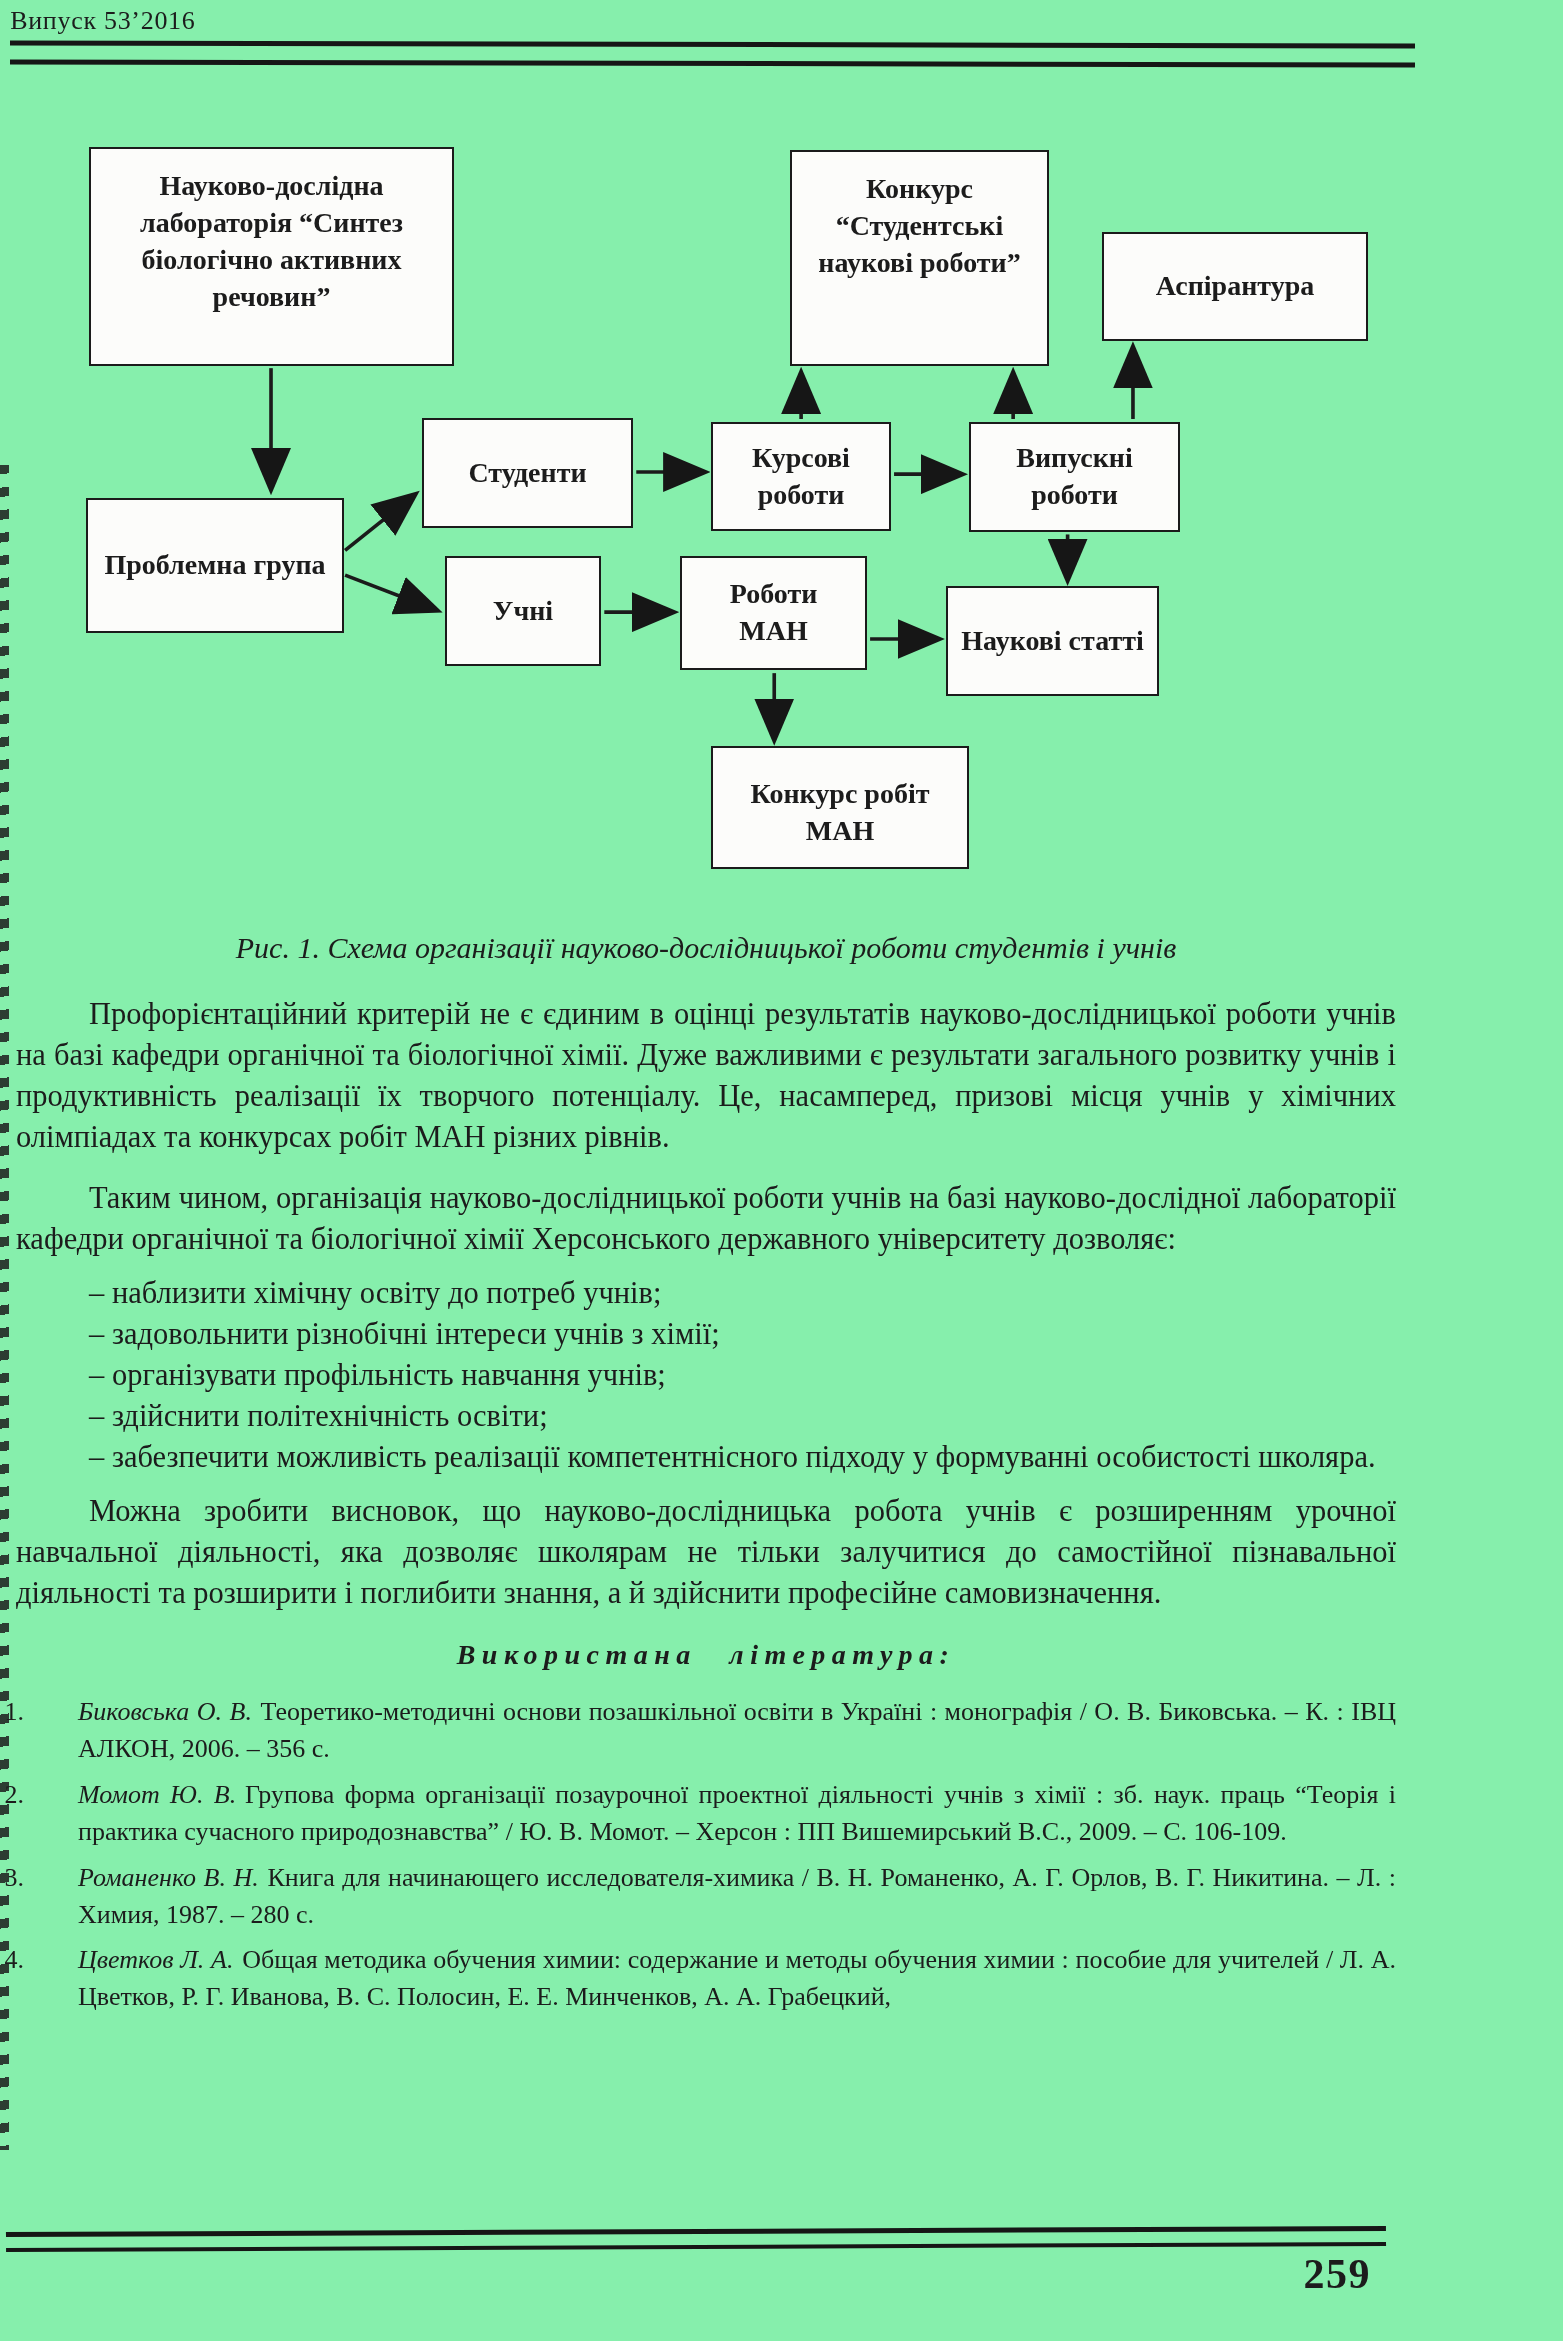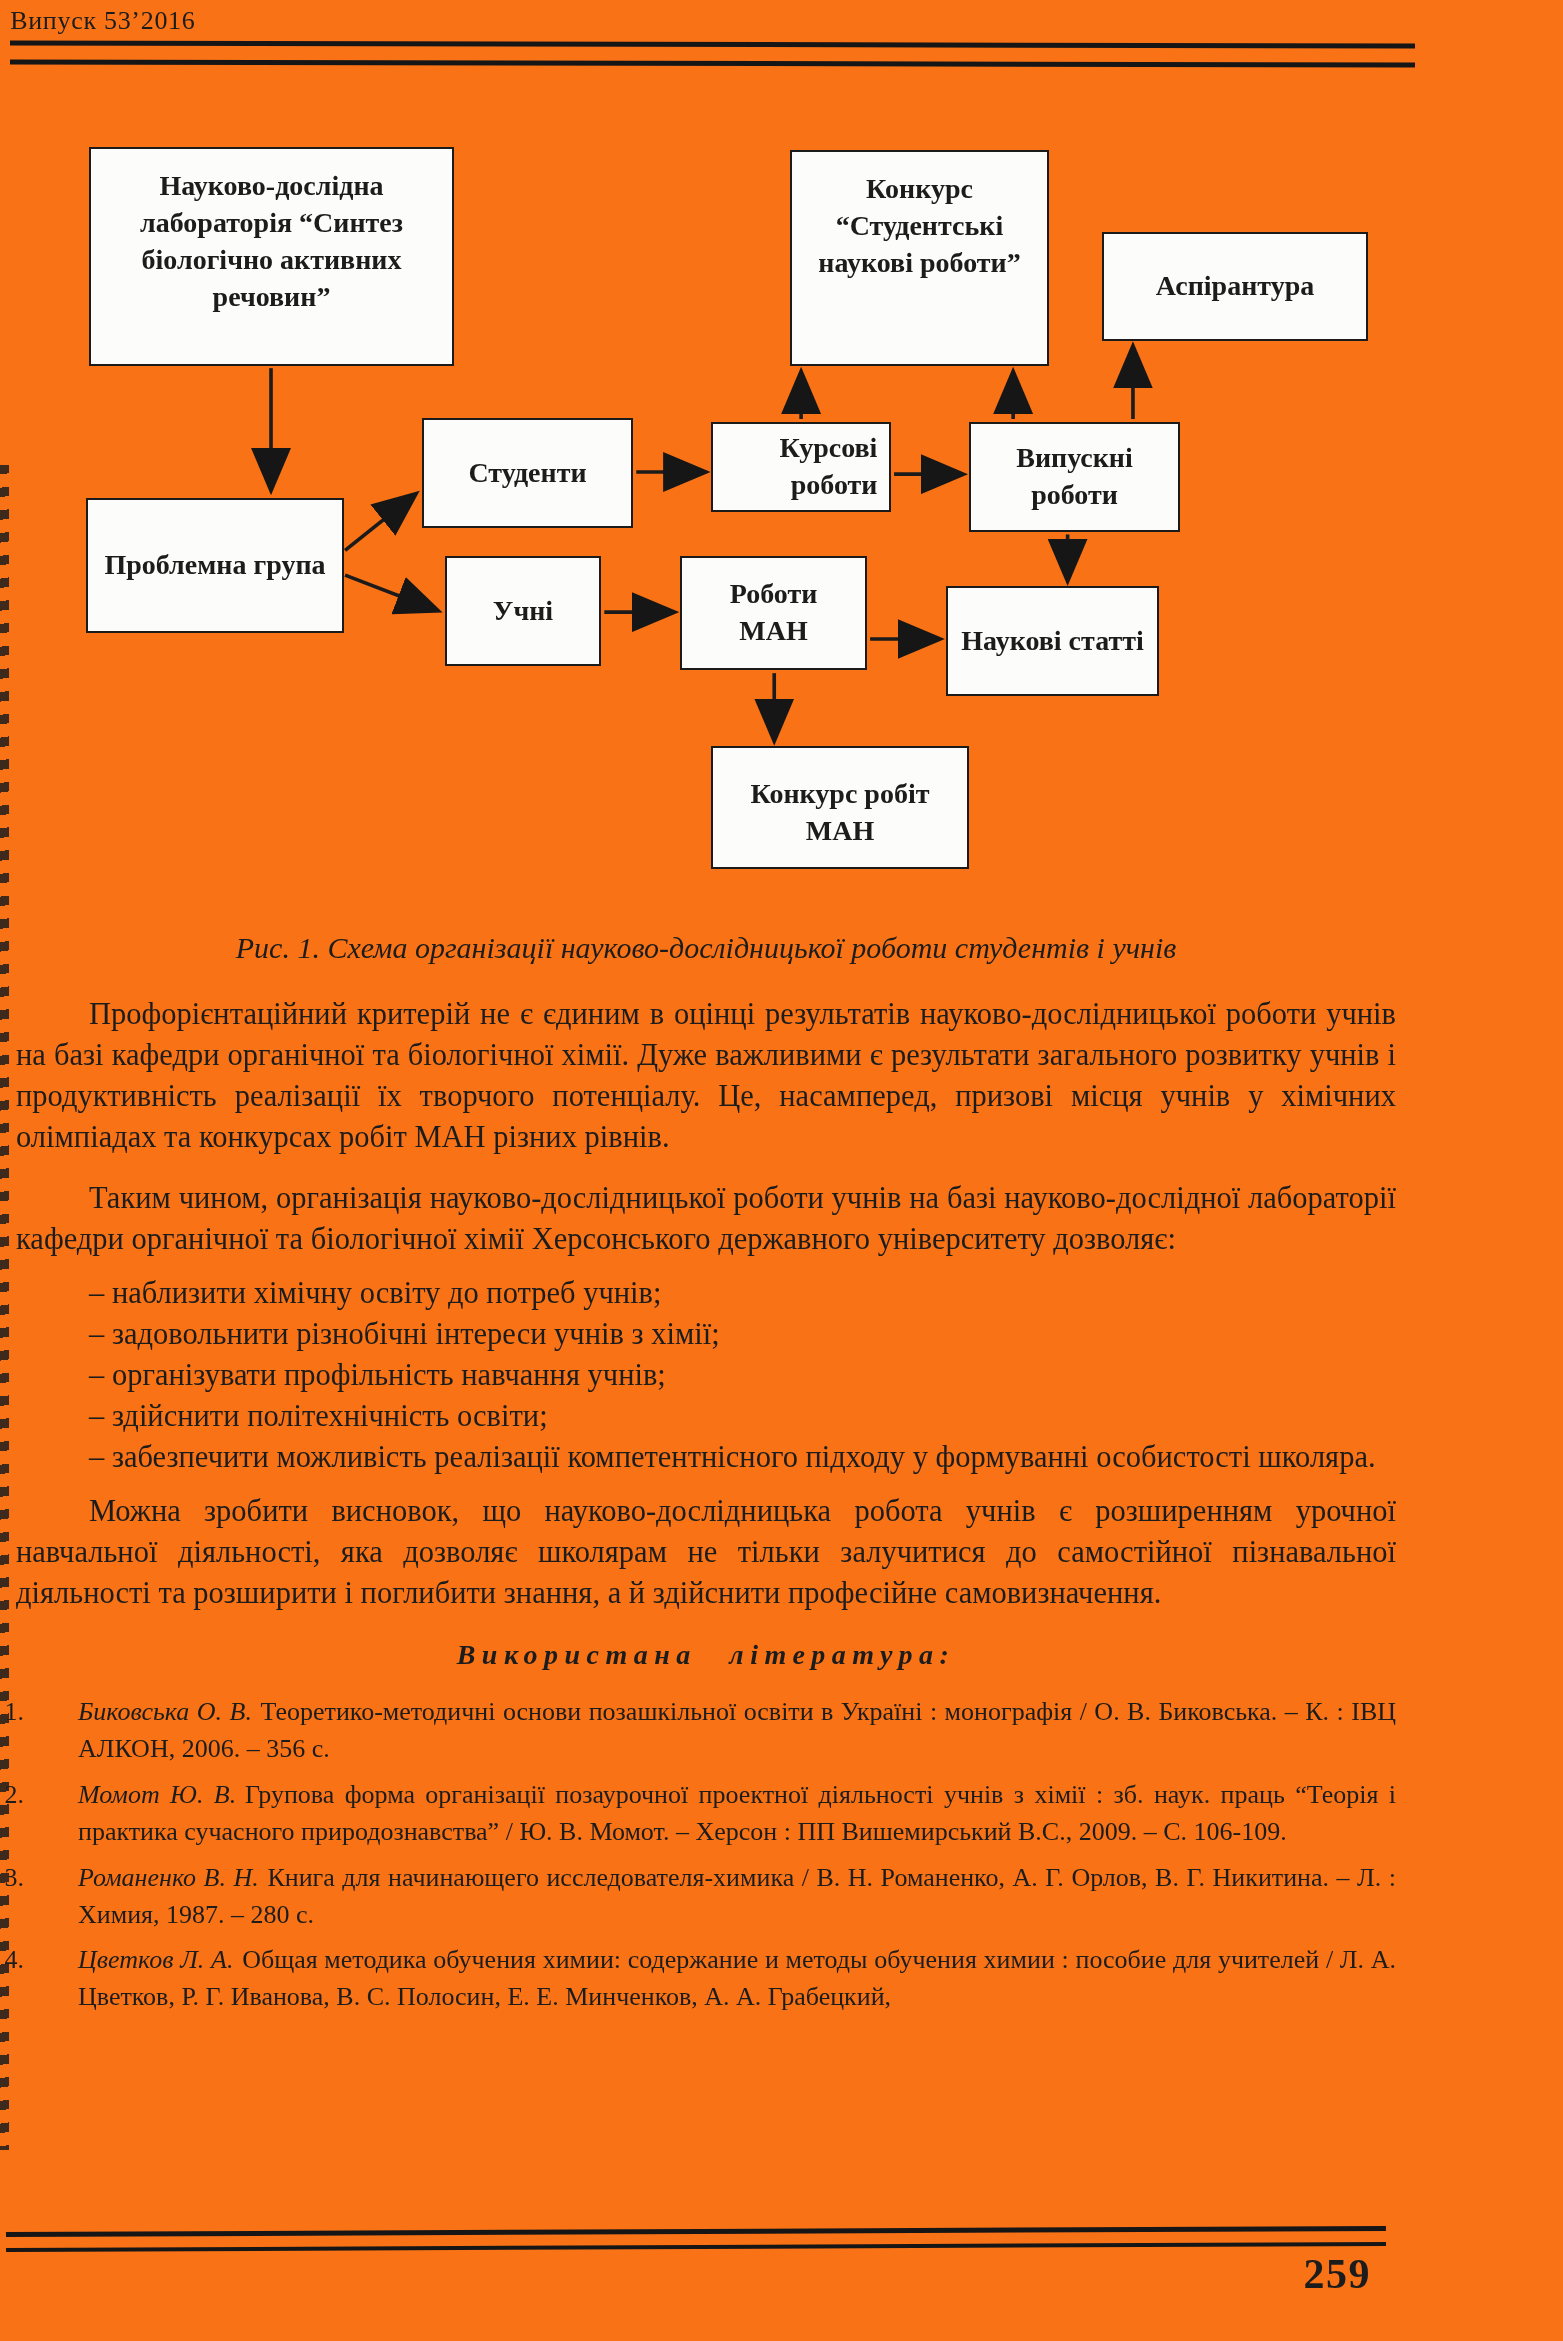--- a/index.html
+++ b/index.html
@@ -1,19 +1,19 @@
 <!DOCTYPE html>
 <html style="font-size:11.6px"><head>
 <meta charset="utf-8">
 <style>
   html,body{margin:0;padding:0;background:#e8e8e8;}
   .page{
     position:relative;
     width:1563px;height:2342px;
-    background:#f97316;
+    background:#86efac;
     font-family:"Liberation Serif","DejaVu Serif",serif;
     color:#1c1c1c;
     overflow:hidden;
   }
   
   .hdr{position:absolute;left:10.2px;top:4.4px;width:1392px;height:33px;}
   .hdr-issue{position:absolute;left:0;top:1.5px;font-size:26px;letter-spacing:0.7px;}
   .hdr-series{position:absolute;right:29px;top:0;font-size:26px;font-style:italic;font-weight:bold;}
   .hdr-rule{position:absolute;left:0;top:38px;width:1405px;height:14px;
     border-top:5.8px solid #161616;border-bottom:5.1px solid #161616;transform:rotate(0.12deg);}
@@ -88,21 +88,21 @@
     </div>
     <div class="dbox top-align" style="left:790px;top:150px;width:259px;height:216px;">
       <span>Конкурс “Студентські наукові роботи”</span>
     </div>
     <div class="dbox" style="left:1102px;top:232px;width:266px;height:109px;">
       <span>Аспірантура</span>
     </div>
     <div class="dbox" style="left:422px;top:418px;width:211px;height:110px;">
       <span>Студенти</span>
     </div>
-    <div class="dbox" style="left:711px;top:422px;width:180px;height:90px;text-align:right;">
+    <div class="dbox" style="left:711px;top:422px;width:180px;height:109px;">
       <span>Курсові роботи</span>
     </div>
     <div class="dbox" style="left:969px;top:422px;width:211px;height:110px;">
       <span>Випускні роботи</span>
     </div>
     <div class="dbox" style="left:86px;top:498px;width:258px;height:135px;">
       <span>Проблемна група</span>
     </div>
     <div class="dbox" style="left:445px;top:556px;width:156px;height:110px;">
       <span>Учні</span>

